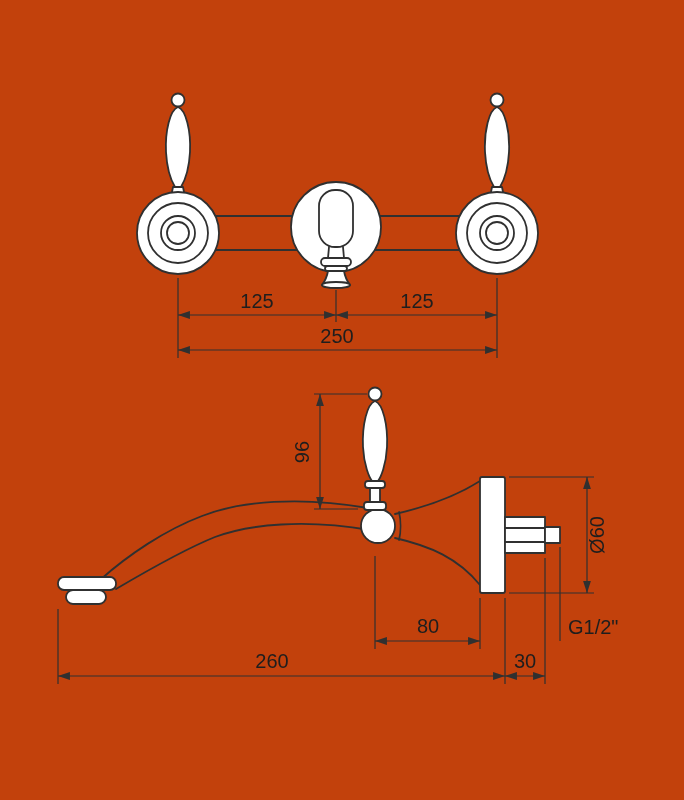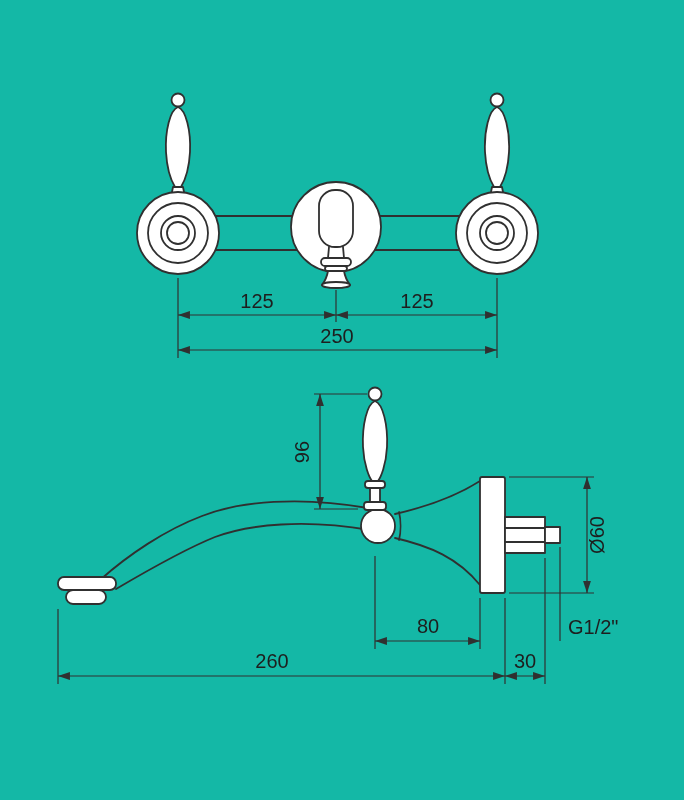--- a/index.html
+++ b/index.html
@@ -1,17 +1,17 @@
 <!DOCTYPE html>
 <html><head>
 <meta charset="utf-8">
 <style>
   html,body{margin:0;padding:0;background:#ffffff;}
   .canvas{
-    width:684px;height:800px;background:#14b8a6;position:relative;overflow:hidden;
+    width:684px;height:800px;background:#c2410c;position:relative;overflow:hidden;
     font-family:"Liberation Sans", sans-serif;
   }
   svg{display:block;}
   
   .obj *{stroke:#303030;stroke-width:1.8;fill:none;stroke-linecap:round;stroke-linejoin:round;}
   .obj .fw{fill:#ffffff;}
   
   .dim line, .dim path.lead{stroke:#303030;stroke-width:1.2;fill:none;}
   svg text{
     font-family:"Liberation Sans", sans-serif;

